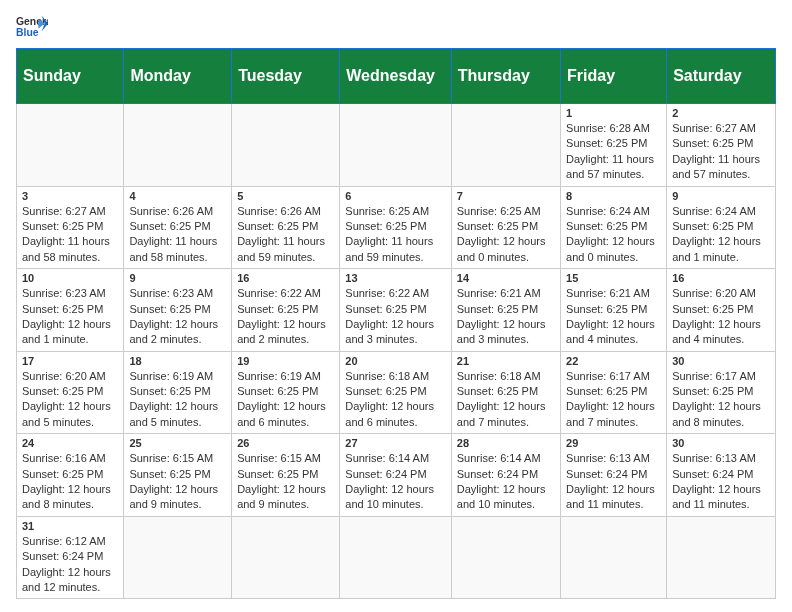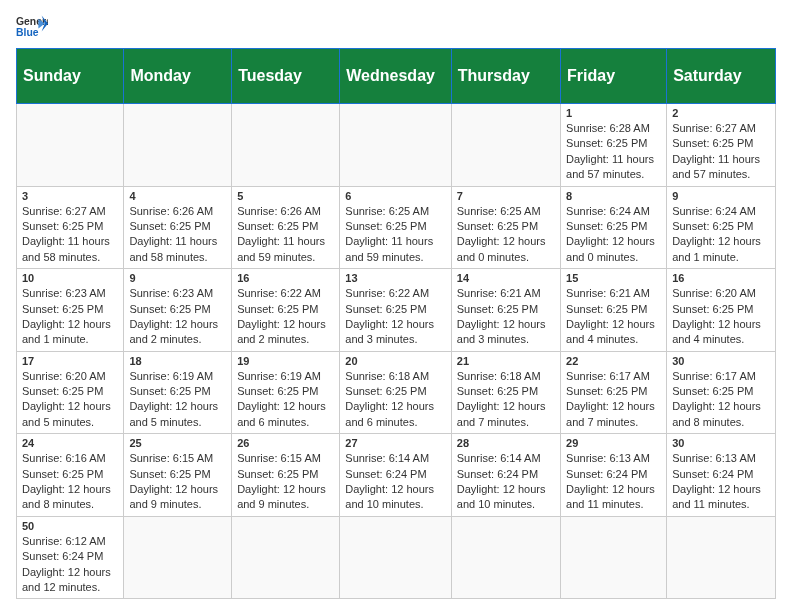--- a/index.html
+++ b/index.html
@@ -340,21 +340,21 @@
           <td>
             <div class="day-number">30</div>
             <div class="day-info">Sunrise: 6:13 AM
 Sunset: 6:24 PM
 Daylight: 12 hours
 and 11 minutes.</div>
           </td>
         </tr>
         <tr class="last-row">
           <td>
-            <div class="day-number">50</div>
+            <div class="day-number">31</div>
             <div class="day-info">Sunrise: 6:12 AM
 Sunset: 6:24 PM
 Daylight: 12 hours
 and 12 minutes.</div>
           </td>
           <td class="empty"></td>
           <td class="empty"></td>
           <td class="empty"></td>
           <td class="empty"></td>
           <td class="empty"></td>

